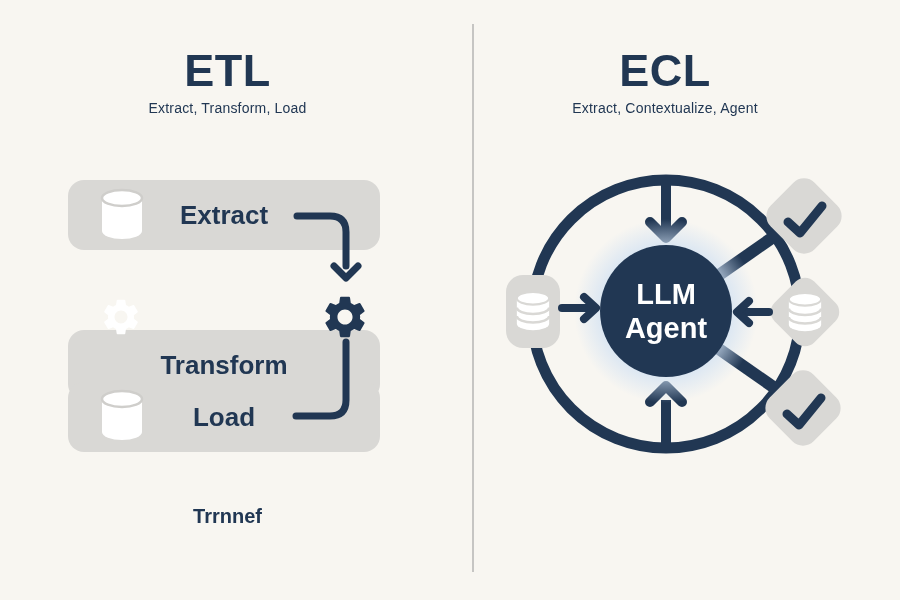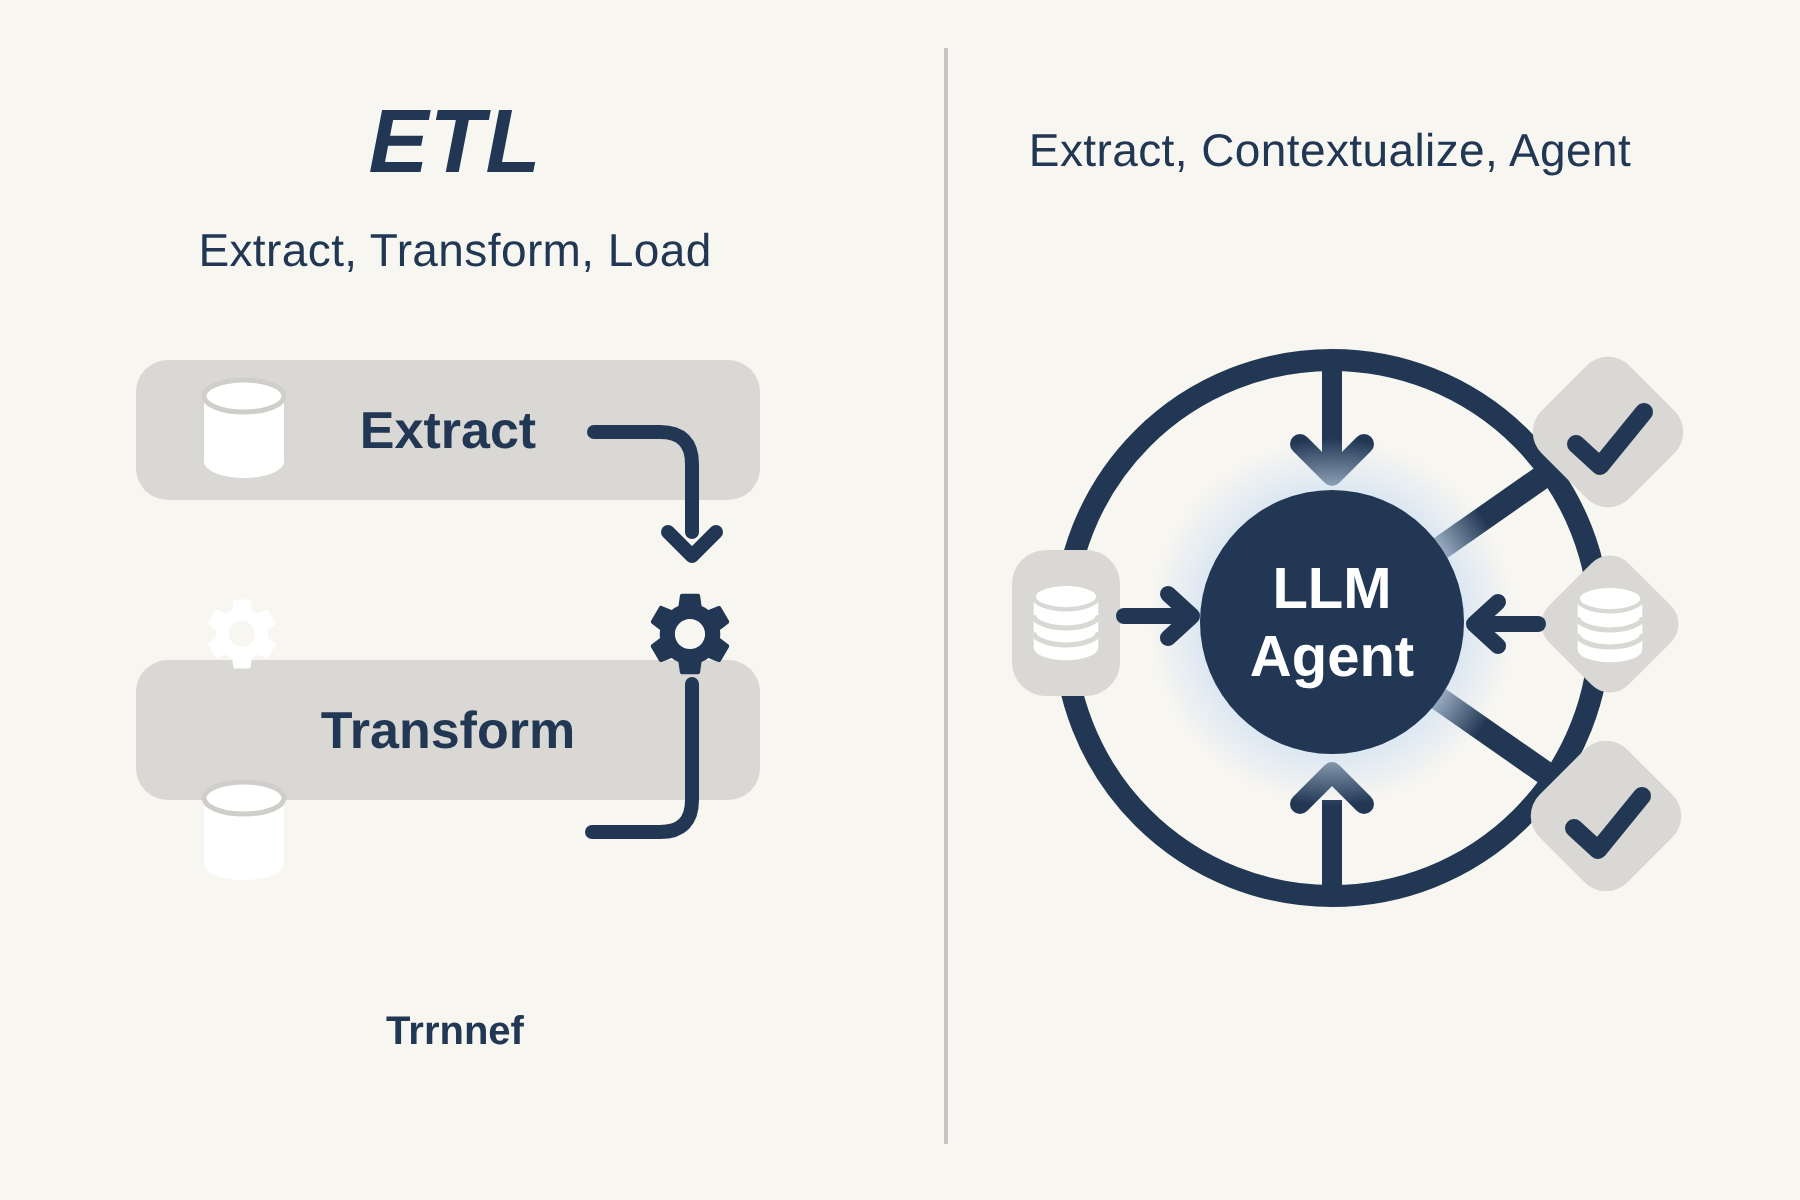--- a/index.html
+++ b/index.html
@@ -3,22 +3,22 @@
 <meta charset="utf-8">
 <style>
   html,body{margin:0;padding:0;}
   body{font-family:"Liberation Sans",sans-serif;}
   .canvas{position:relative;width:900px;height:600px;background:#f8f6f1;overflow:hidden;}
 
   
   .panel-header{position:absolute;top:46px;text-align:center;color:#213753;}
   .panel-header.left{left:0;width:455px;}
   .panel-header.right{left:450px;width:430px;}
-  .panel-title{font-size:45px;font-weight:800;letter-spacing:.5px;line-height:1.1;margin:0;font-style:italic;}
-  .panel-subtitle{font-size:23px;font-weight:500;margin-top:16px;letter-spacing:.2px;}
+  .panel-title{font-size:45px;font-weight:800;letter-spacing:.5px;line-height:1.1;margin:0;}
+  .panel-subtitle{font-size:14px;font-weight:500;margin-top:4px;letter-spacing:.2px;}
 
   
   .divider{position:absolute;left:472px;top:24px;width:2px;height:548px;background:#c6c5c3;}
 
   
   .step-box{position:absolute;left:68px;width:312px;height:70px;background:#d9d8d5;
             border-radius:16px;display:flex;align-items:center;justify-content:center;}
   .step-box .step-label{font-size:26px;font-weight:600;color:#213753;}
   #box-extract{top:180px;}
   #box-transform{top:282px;margin-top:48px;}
@@ -39,30 +39,34 @@
 <body>
 
 <div class="canvas">
 
   <div class="panel-header left">
     <div class="panel-title">ETL</div>
     <div class="panel-subtitle">Extract, Transform, Load</div>
   </div>
 
   <div class="panel-header right">
+    <div class="panel-title">ECL</div>
     <div class="panel-subtitle">Extract, Contextualize, Agent</div>
   </div>
 
   <div class="divider"></div>
 
   <div class="step-box" id="box-extract">
     <span class="step-label">Extract</span>
   </div>
   <div class="step-box" id="box-transform">
     <span class="step-label">Transform</span>
+  </div>
+  <div class="step-box" id="box-load">
+    <span class="step-label">Load</span>
   </div>
 
   <div class="caption">Trrnnef</div>
 
   <svg class="overlay" viewBox="0 0 900 600">
     <defs>
       <radialGradient id="glowGrad">
         <stop offset="0.62" stop-color="#cfe0f3" stop-opacity="0.9"></stop>
         <stop offset="1" stop-color="#cfe0f3" stop-opacity="0"></stop>
       </radialGradient>

